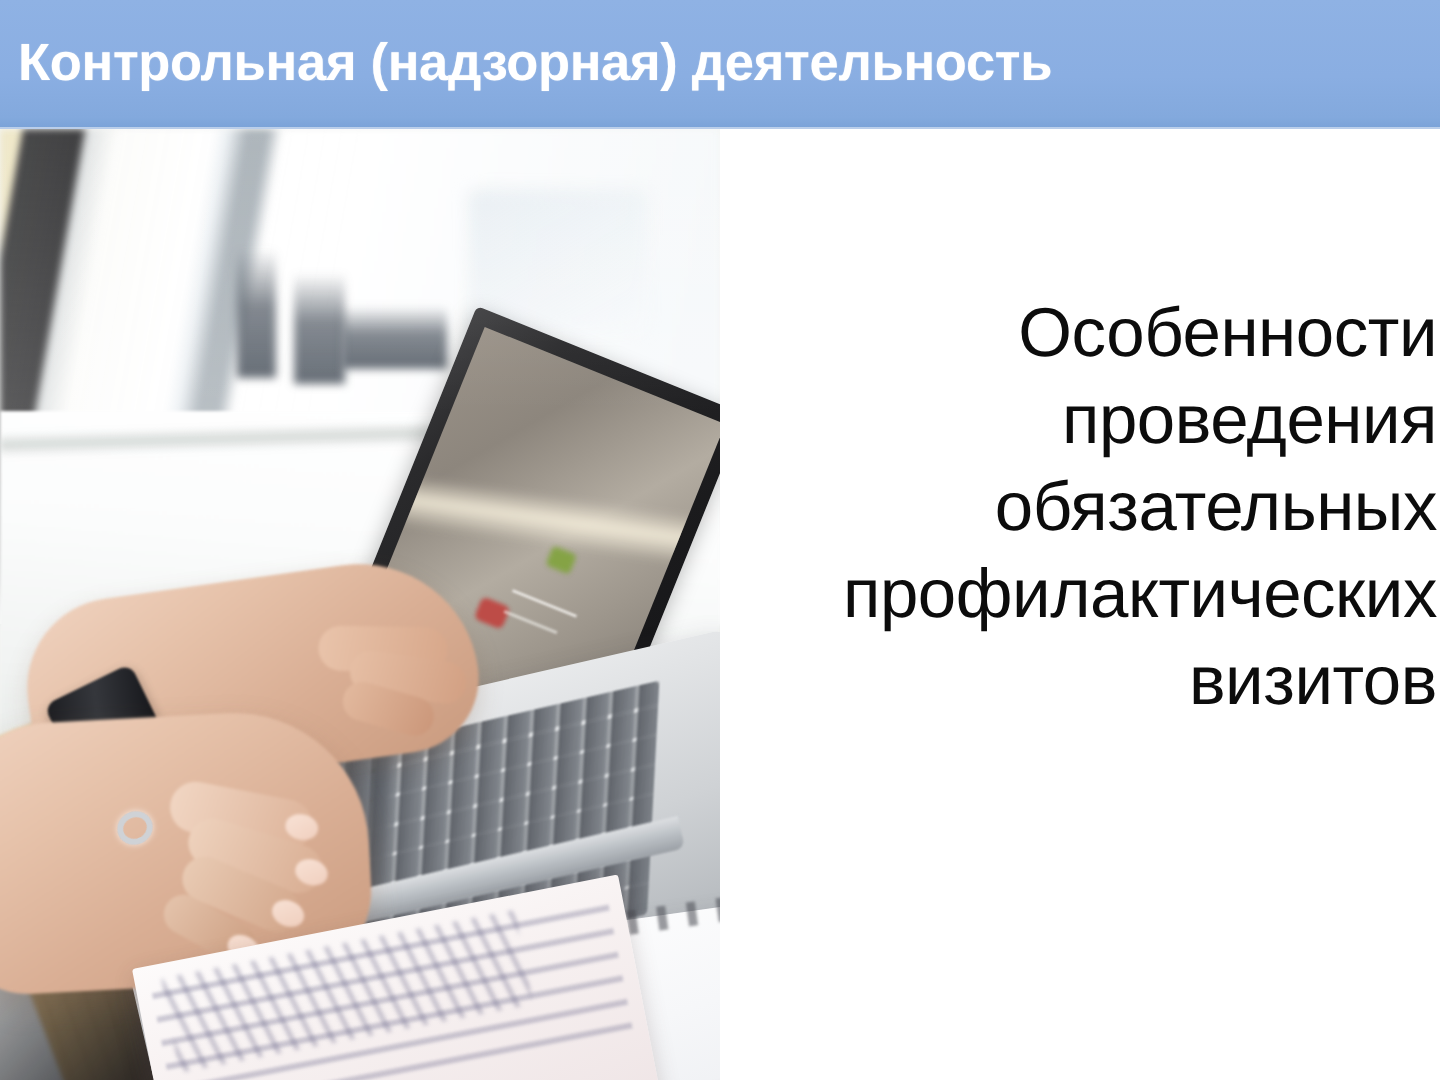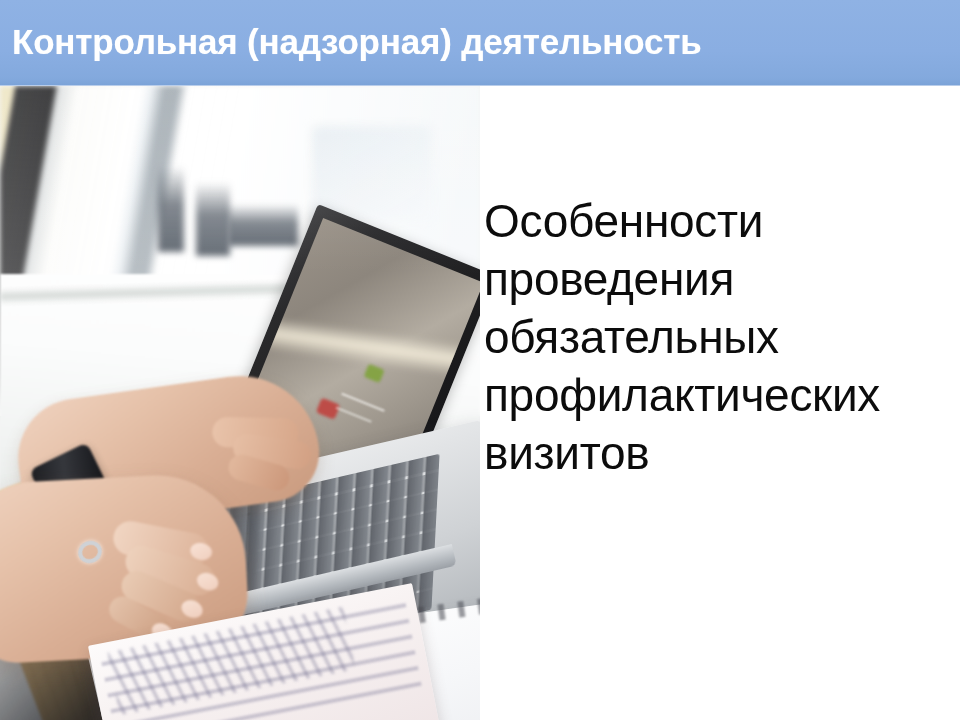--- a/index.html
+++ b/index.html
@@ -343,21 +343,21 @@
   #content-panel {
     position:absolute;
     left:480px; top:86px;
     width:480px; height:634px;
     background:#ffffff;
   }
   #main-title {
     position:absolute;
     left:4px; top:106px;
     width:474px;
-    text-align:left;
+    text-align:right;
     font-size:46px;
     line-height:58px;
     font-weight:normal;
     color:#0c0c0c;
     letter-spacing:-0.3px;
   }
 </style>
 </head>
 <body>
 

